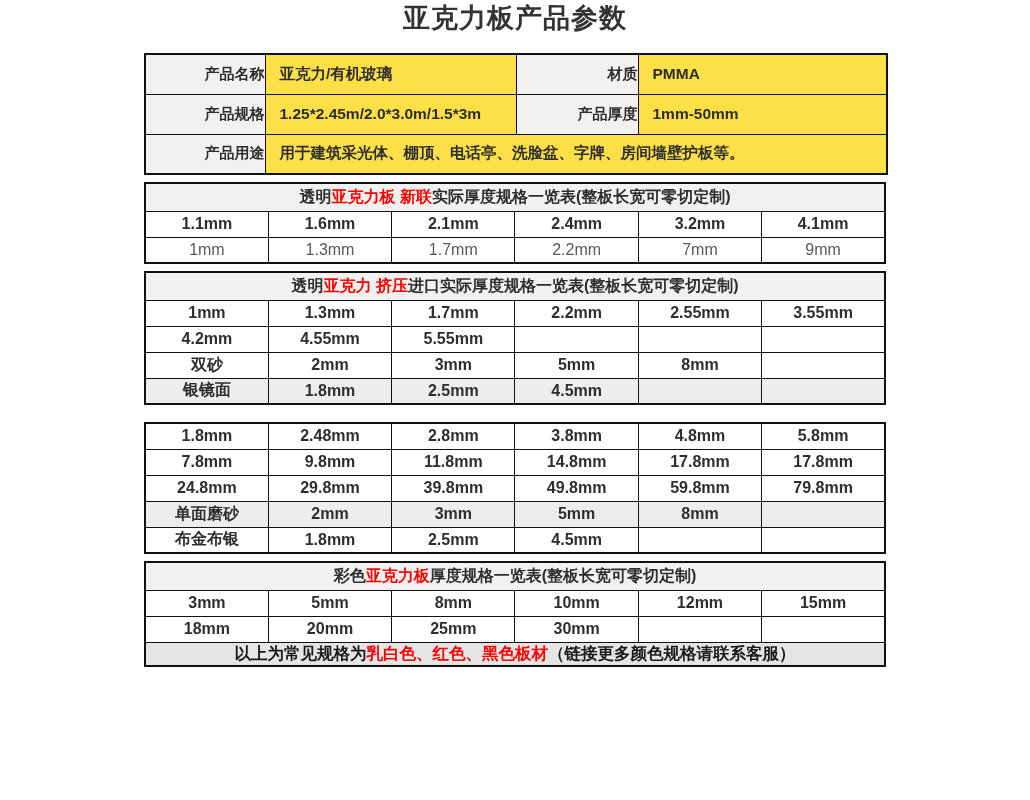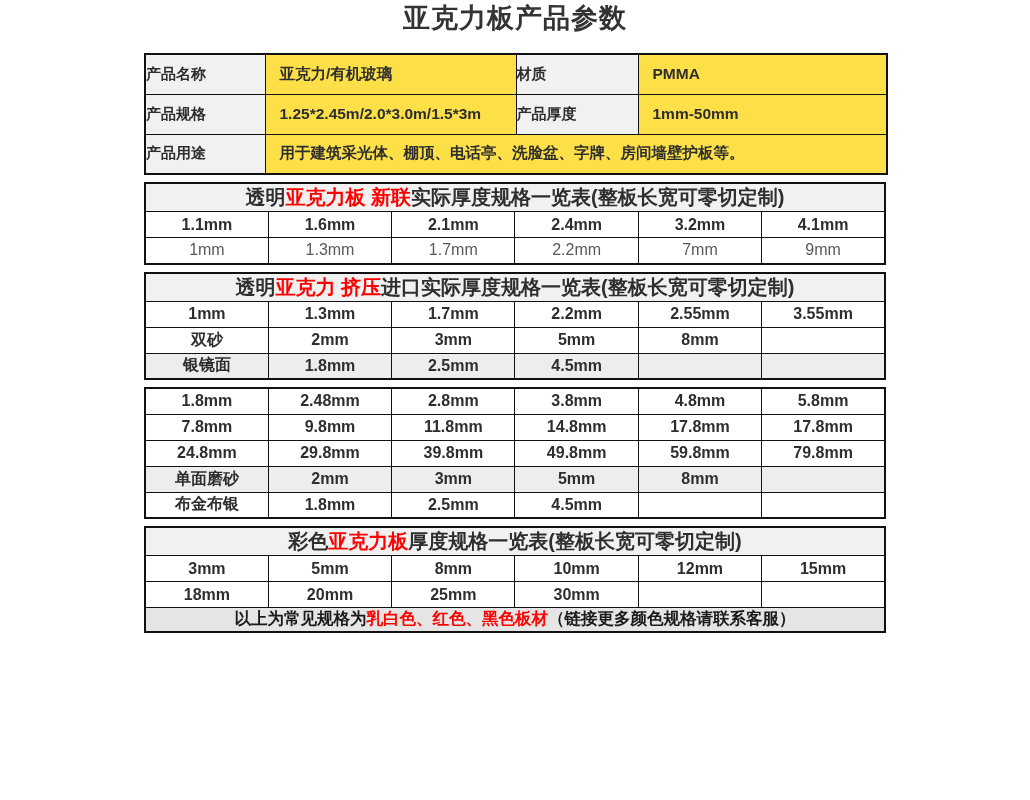--- a/index.html
+++ b/index.html
@@ -33,38 +33,38 @@
     border: 1px solid #111;
     font-size: 16px;
     color: #2e2e2e;
     overflow: hidden;
     white-space: nowrap;
   }
   
   .spec td { height: 40px; }
   .spec .label {
     background: #f1f1f1;
-    text-align: left;
+    text-align: right;
     font-weight: bold;
     font-size: 15px;
   }
   .spec .value {
     background: #fde047;
     text-align: left;
     padding-left: 14px;
     font-weight: bold;
     font-size: 15.5px;
   }
   
   .grid th.tbl-title {
     background: #f1f1f1;
     height: 28px;
     text-align: center;
     font-weight: bold;
-    font-size: 20px;
+    font-size: 16px;
   }
   .grid td {
     height: 26px;
     text-align: center;
     font-weight: bold;
     background: #ffffff;
   }
   .grid tr.light td {
     font-weight: normal;
     color: #595959;
@@ -72,21 +72,21 @@
   .grid tr.shaded td { background: #ededed; }
   .red { color: #fe0000; }
   .footer-row td {
     background: #e5e5e5;
     height: 24px;
     text-align: center;
     font-weight: bold;
     font-size: 16.5px;
     color: #1a1a1a;
   }
-  .t3 { margin-bottom: 7px; }
+  .t3 { margin-bottom: 17px; }
 </style>
 </head>
 <body>
 
 <div class="page-title">亚克力板产品参数</div>
 
 <div class="content">
 
   <table class="spec">
     <colgroup>
@@ -146,20 +146,28 @@
     </tr>
     <tr>
       <td>1mm</td>
       <td>1.3mm</td>
       <td>1.7mm</td>
       <td>2.2mm</td>
       <td>2.55mm</td>
       <td>3.55mm</td>
     </tr>
     <tr>
+      <td>4.2mm</td>
+      <td>4.55mm</td>
+      <td>5.55mm</td>
+      <td></td>
+      <td></td>
+      <td></td>
+    </tr>
+    <tr>
       <td>双砂</td>
       <td>2mm</td>
       <td>3mm</td>
       <td>5mm</td>
       <td>8mm</td>
       <td></td>
     </tr>
     <tr class="shaded">
       <td>银镜面</td>
       <td>1.8mm</td>

